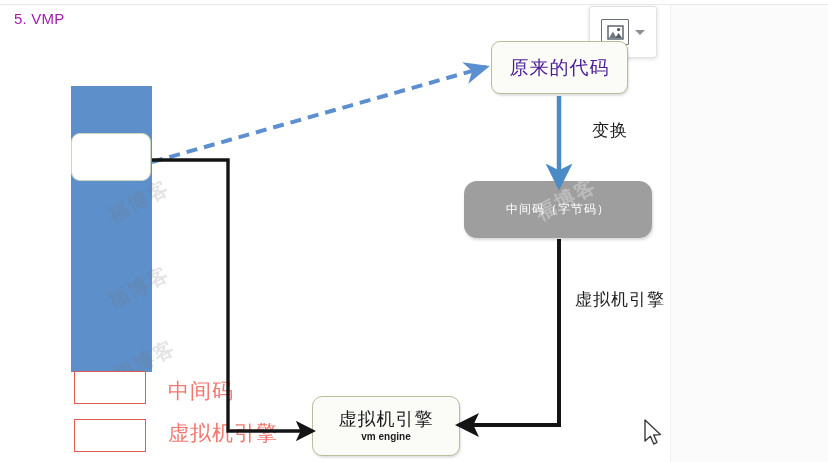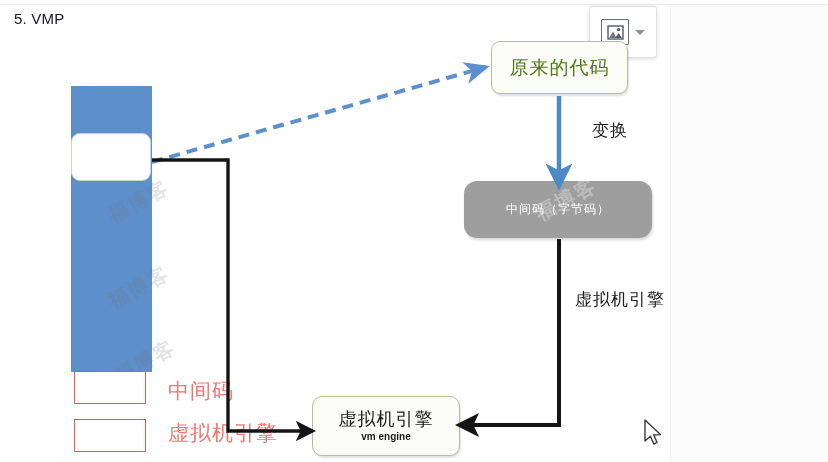--- a/index.html
+++ b/index.html
@@ -40,21 +40,21 @@
     left: 671px; top: 5px;
     width: 157px; height: 457px;
     background: #fbfbfb;
   }
 
   
   .heading {
     position: absolute;
     left: 14px; top: 10px;
     font-size: 15px;
-    color: #0f172a;
+    color: #a21caf;
     letter-spacing: .2px;
     white-space: nowrap;
   }
 
   
   .img-toolbar {
     position: absolute;
     left: 589px; top: 6px;
     width: 66px; height: 50px;
     background: #ffffff;
@@ -135,21 +135,21 @@
     border: 1.5px solid #b3c09a;
     border-radius: 9px;
     box-sizing: border-box;
     display: flex;
     align-items: center;
     justify-content: center;
     box-shadow: 1px 2px 2px rgba(0,0,0,.12);
   }
   .code-box span {
     font-size: 19px;
-    color: #4d7c0f;
+    color: #4c1d95;
     letter-spacing: 1px;
   }
 
   
   .gray-box {
     position: absolute;
     left: 464px; top: 181px;
     width: 188px; height: 57px;
     background: #9e9e9e;
     border-radius: 13px;

